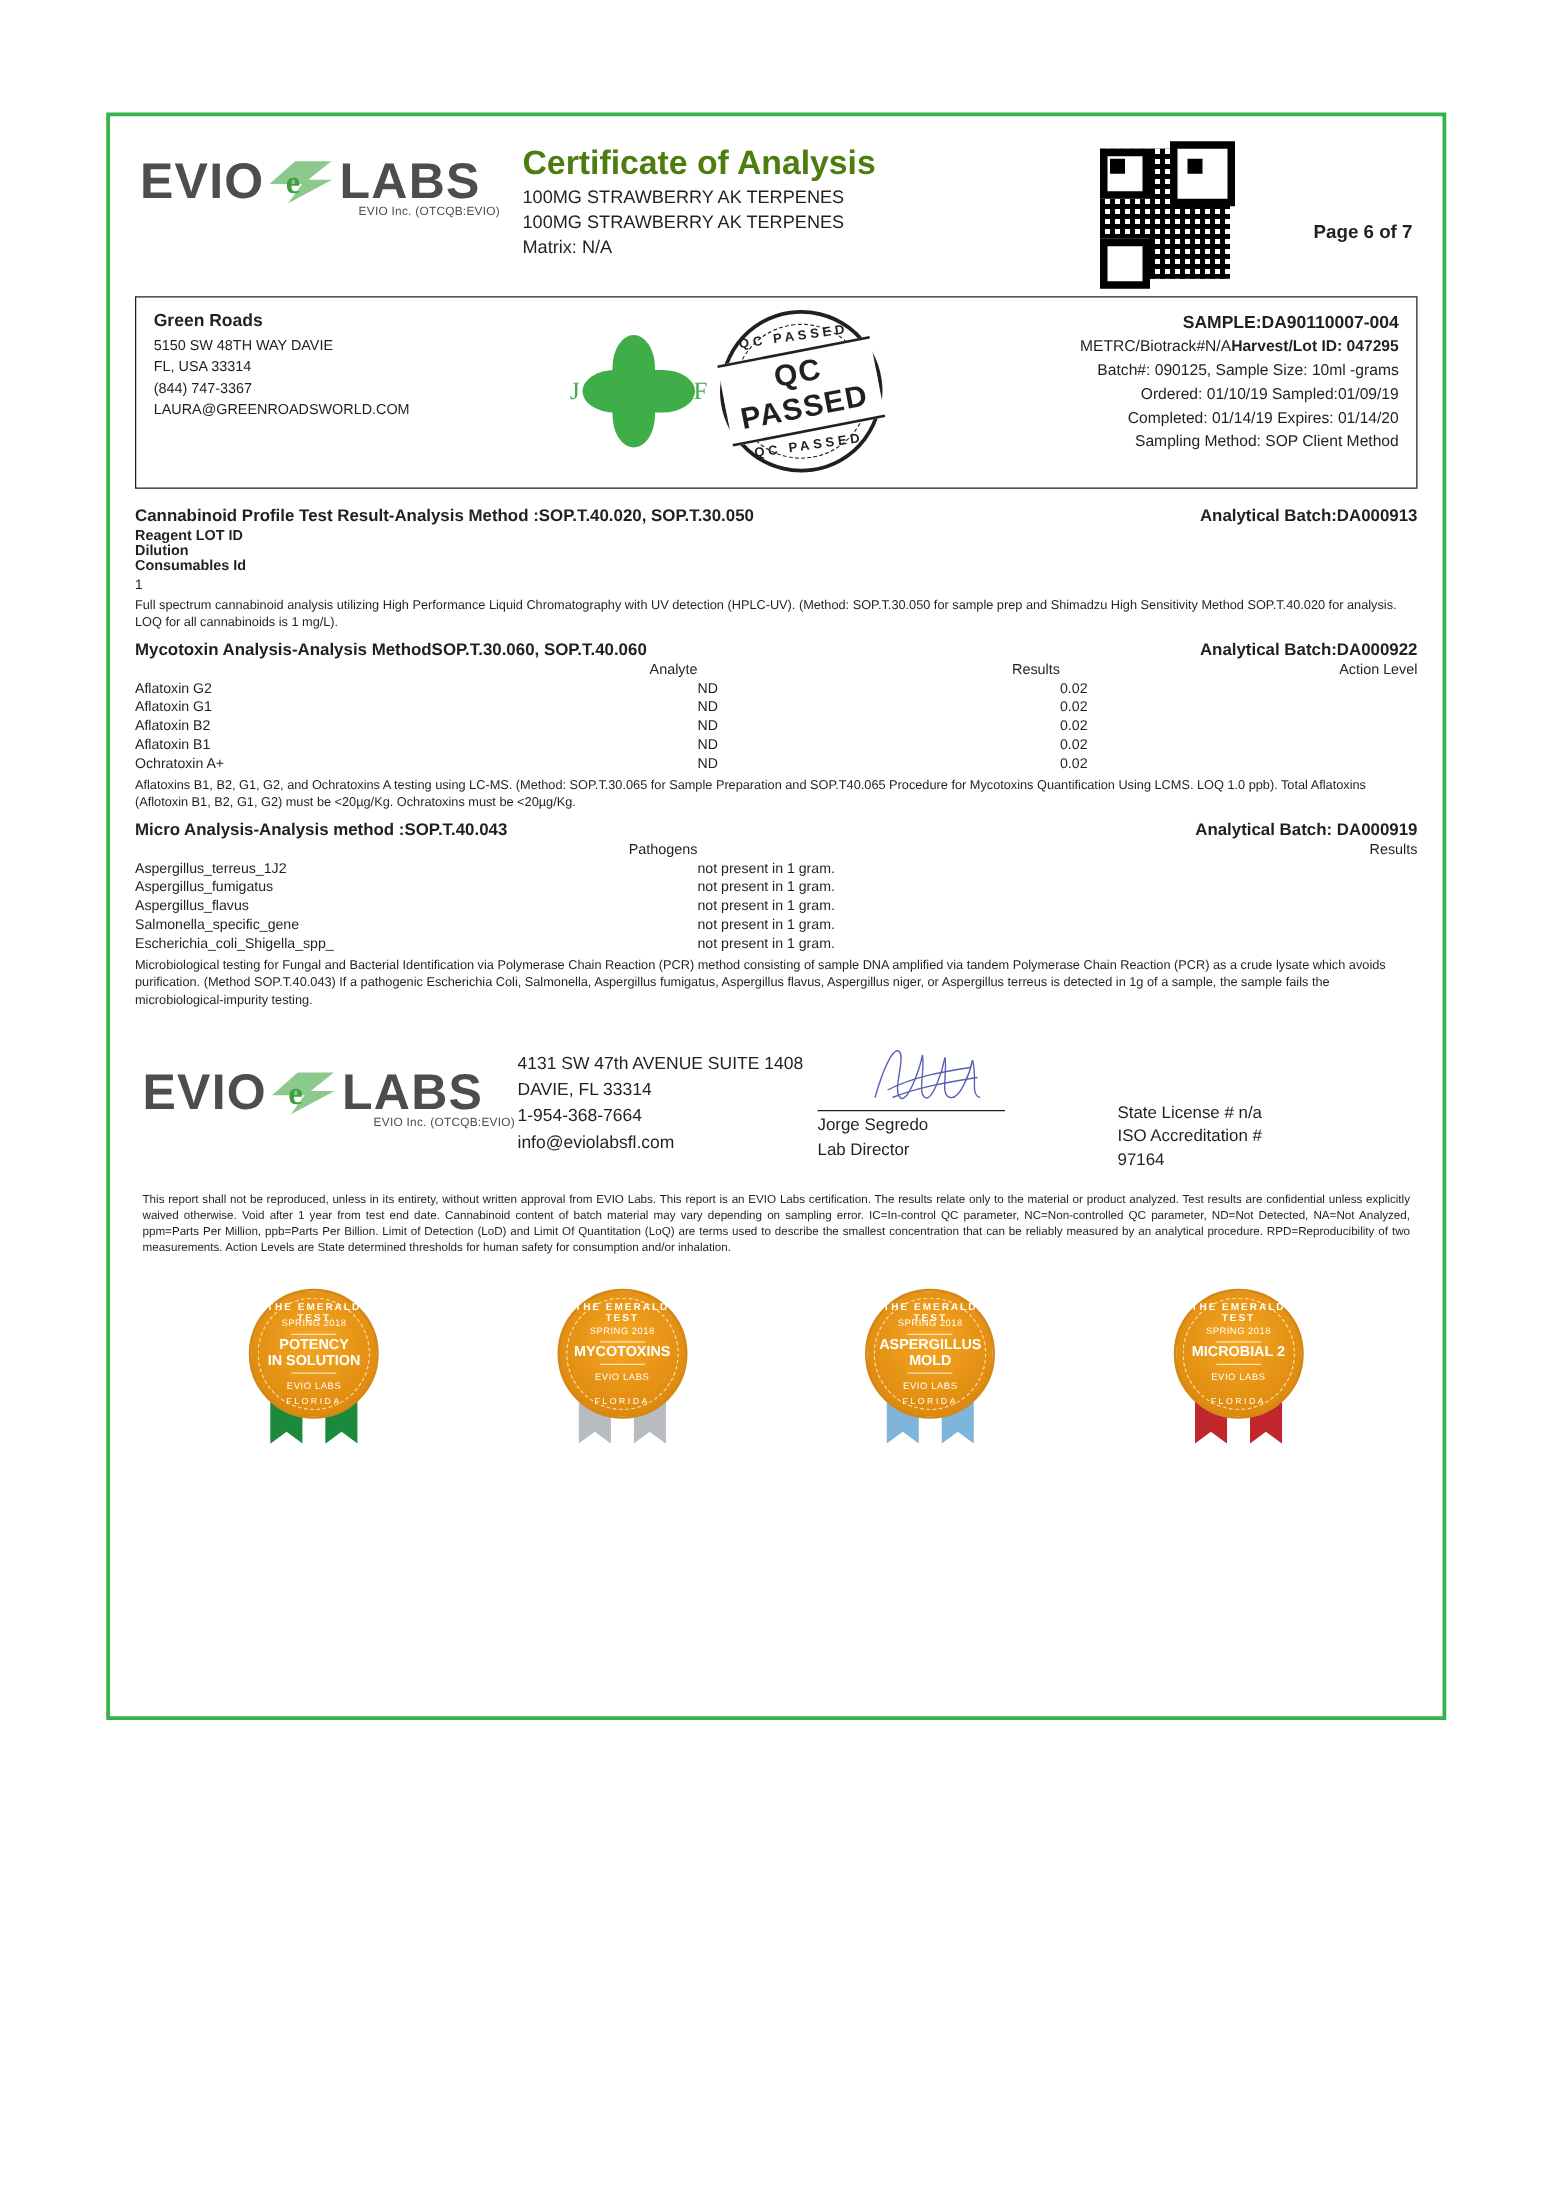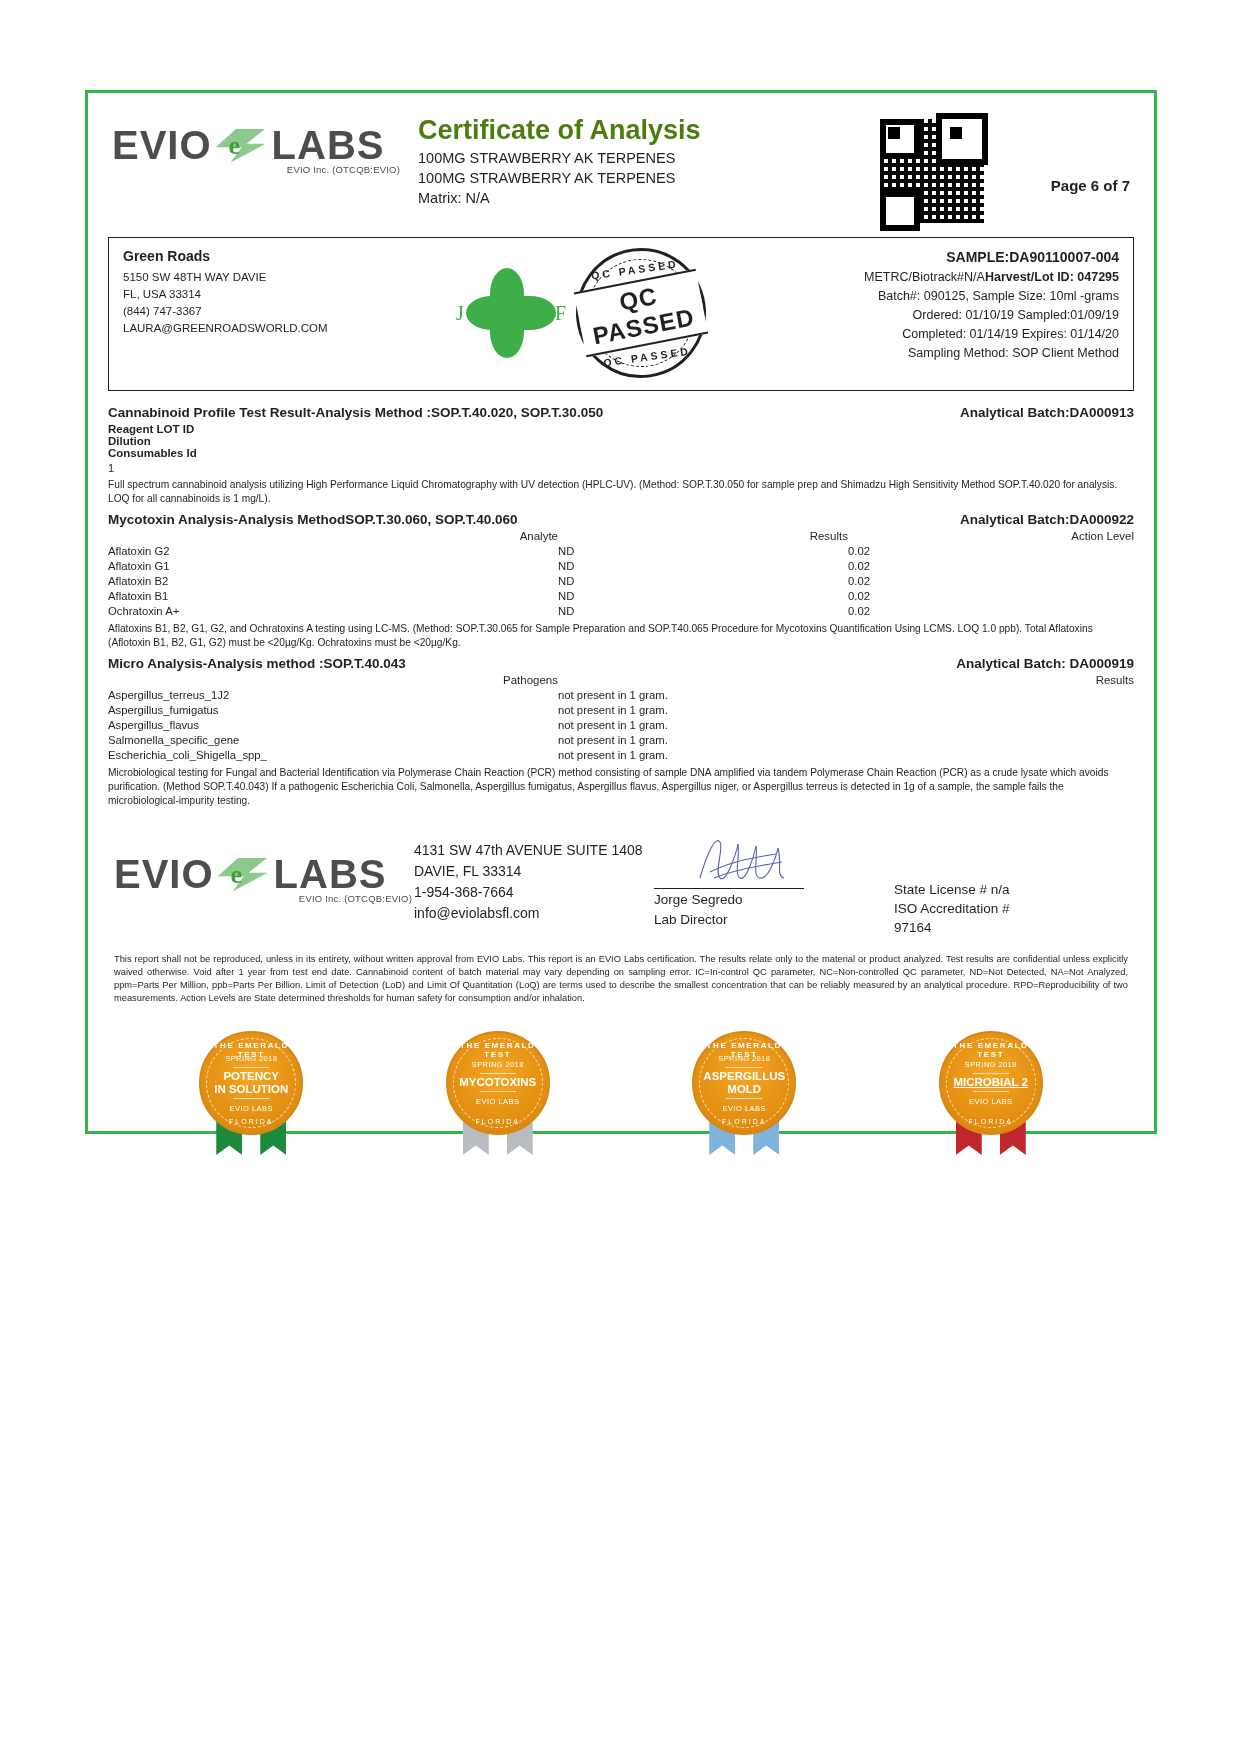--- a/index.html
+++ b/index.html
@@ -10,21 +10,21 @@
     background: #ffffff;
     font-family: "Liberation Sans", sans-serif;
     color: #231f20;
     position: relative;
   }
   .page {
     position: absolute;
     left: 85px;
     top: 90px;
     width: 1072px;
-    height: 1044px;
+    height: 1286px;
     border: 3px solid #33b44a;
     background: #fff;
   }
 
   
   .header {
     display: flex;
     align-items: flex-start;
     padding: 22px 24px 10px 24px;
   }
@@ -451,21 +451,21 @@
         <span class="arc-bot">FLORIDA</span>
       </span>
     </div>
     <div class="seal">
       <span class="ribL" style="background:#c0262c"></span>
         <span class="ribR" style="background:#c0262c"></span>
       <span class="disc">
         <span class="arc-top">THE EMERALD TEST</span>
         <span class="spring">SPRING 2018</span>
         <span class="rule"></span>
-        <span class="big" style="white-space: pre-line; text-decoration: underline;">MICROBIAL 2</span>
+        <span class="big" style="white-space: pre-line;">MICROBIAL 2</span>
         <span class="rule"></span>
         <span class="evio">EVIO LABS</span>
         <span class="arc-bot">FLORIDA</span>
       </span>
     </div>
   </div>
 
 </div>
 
 </body></html>

